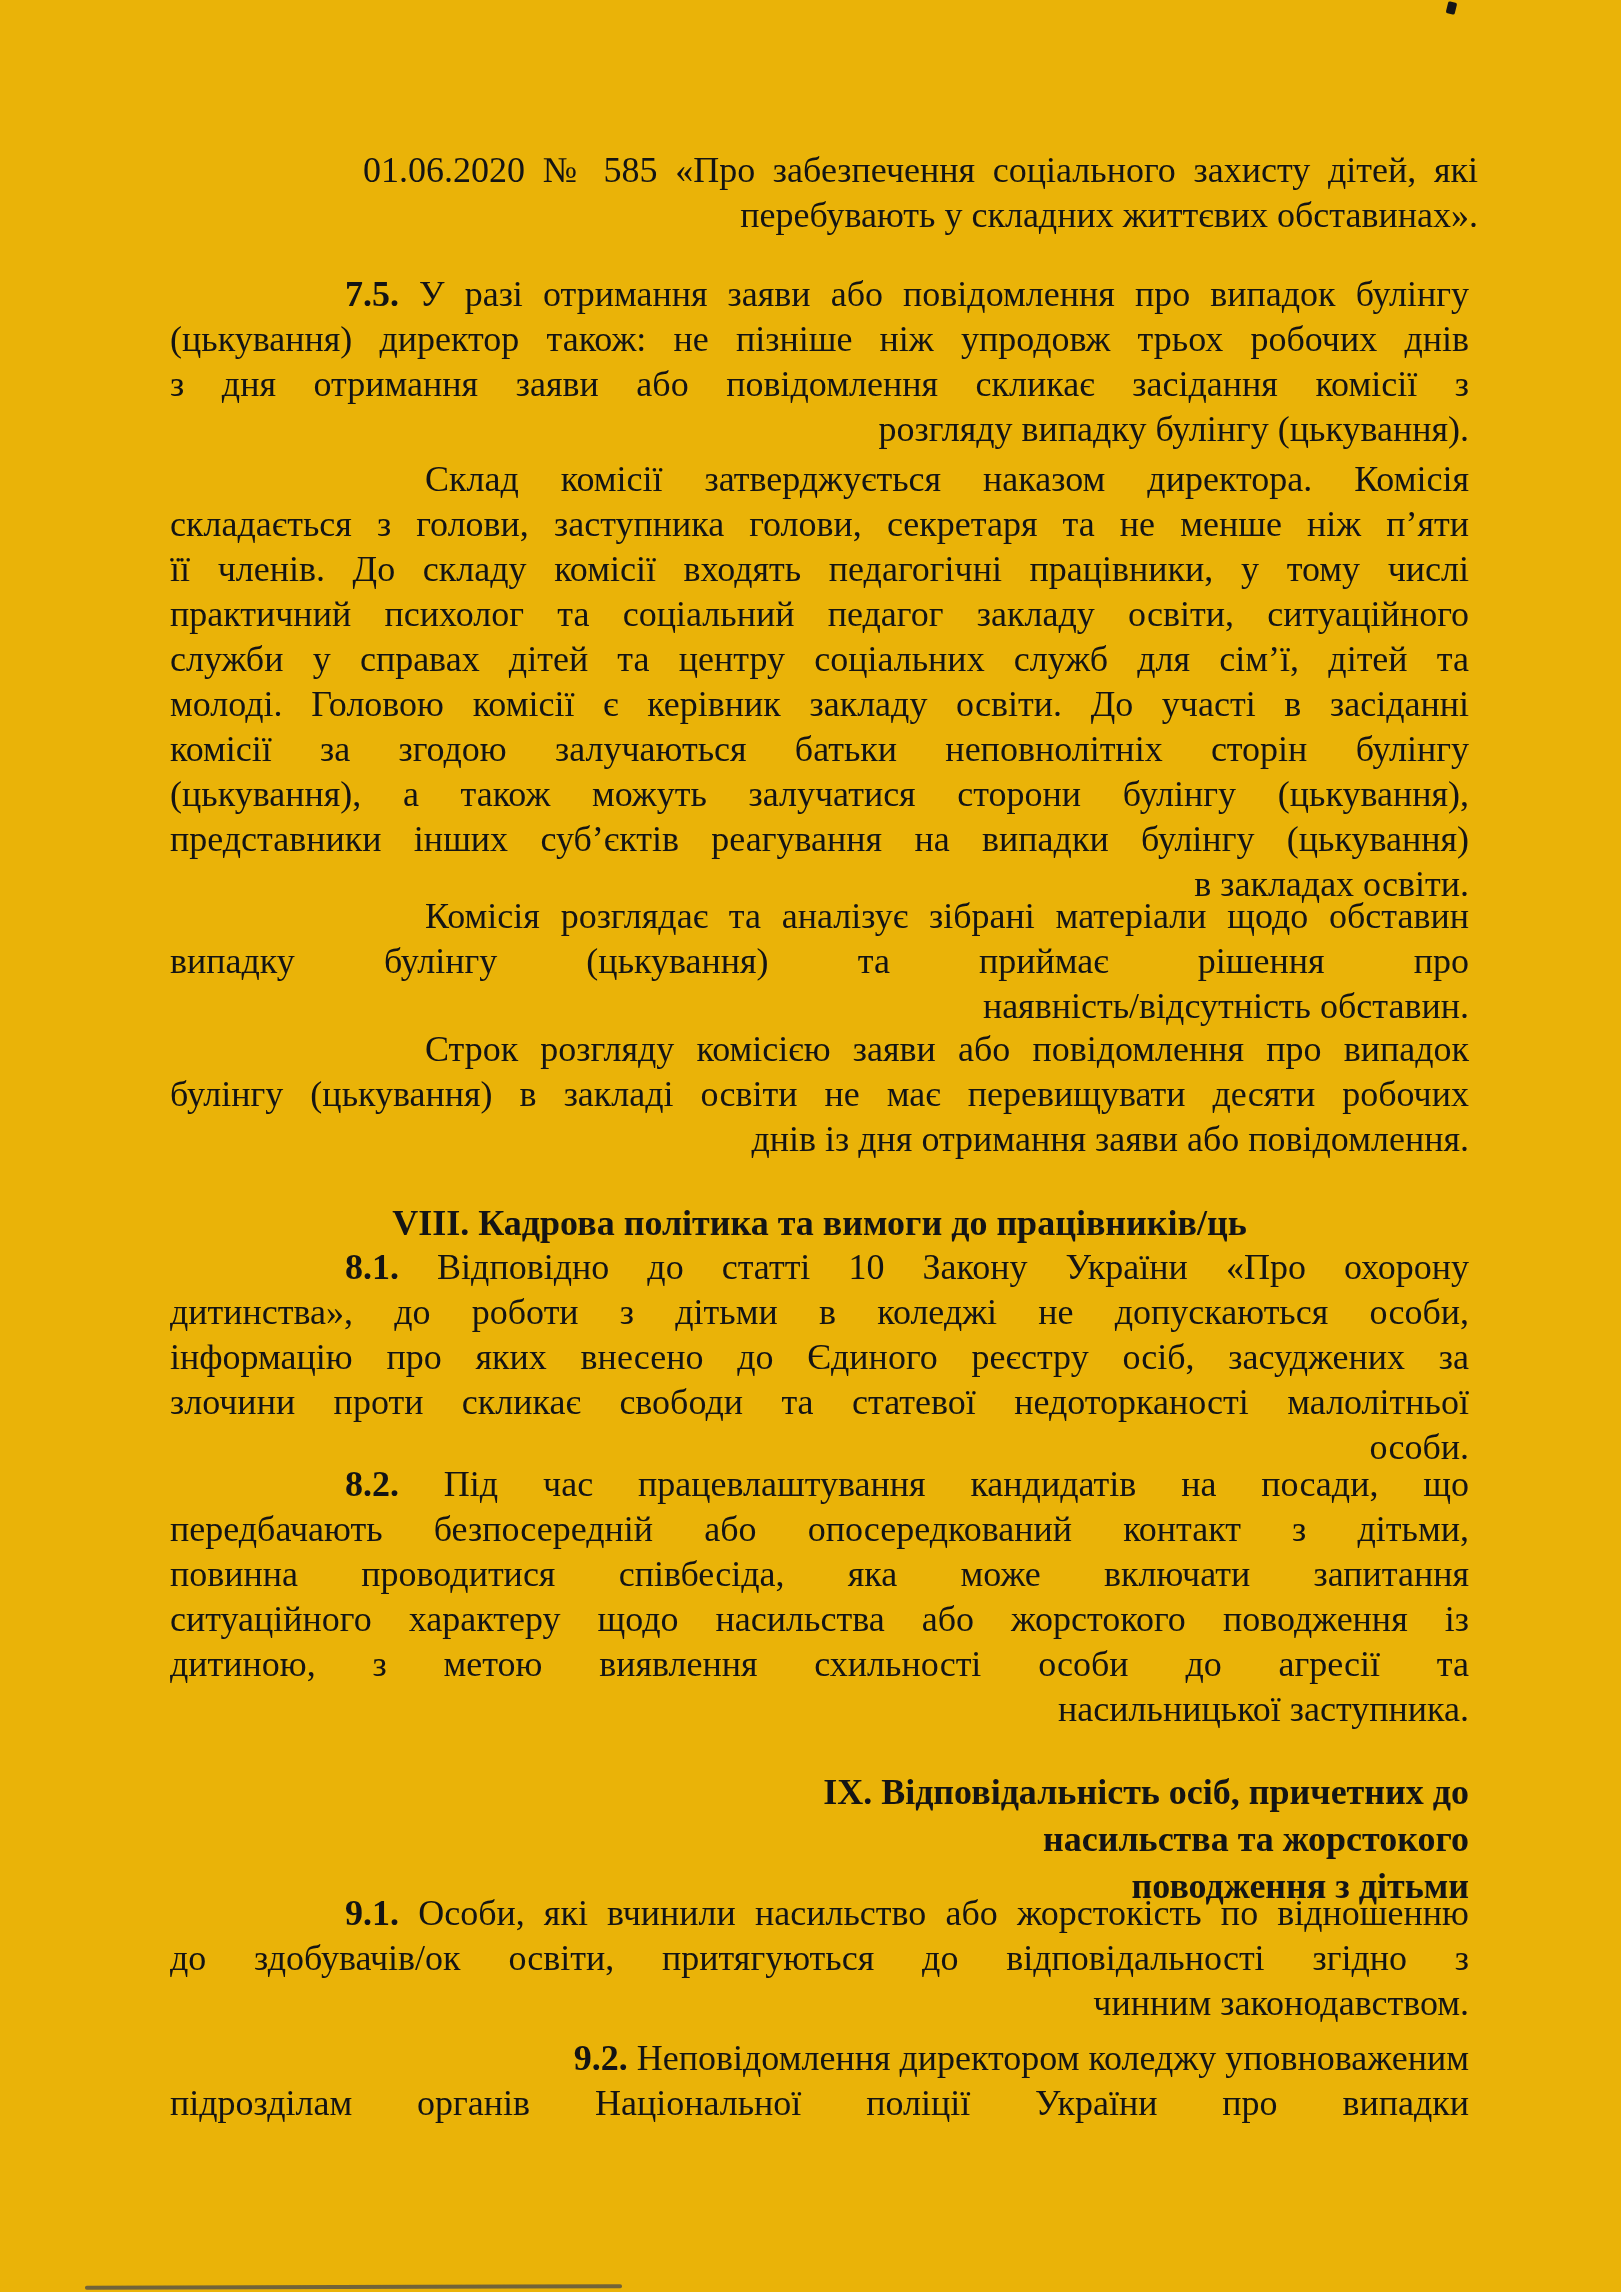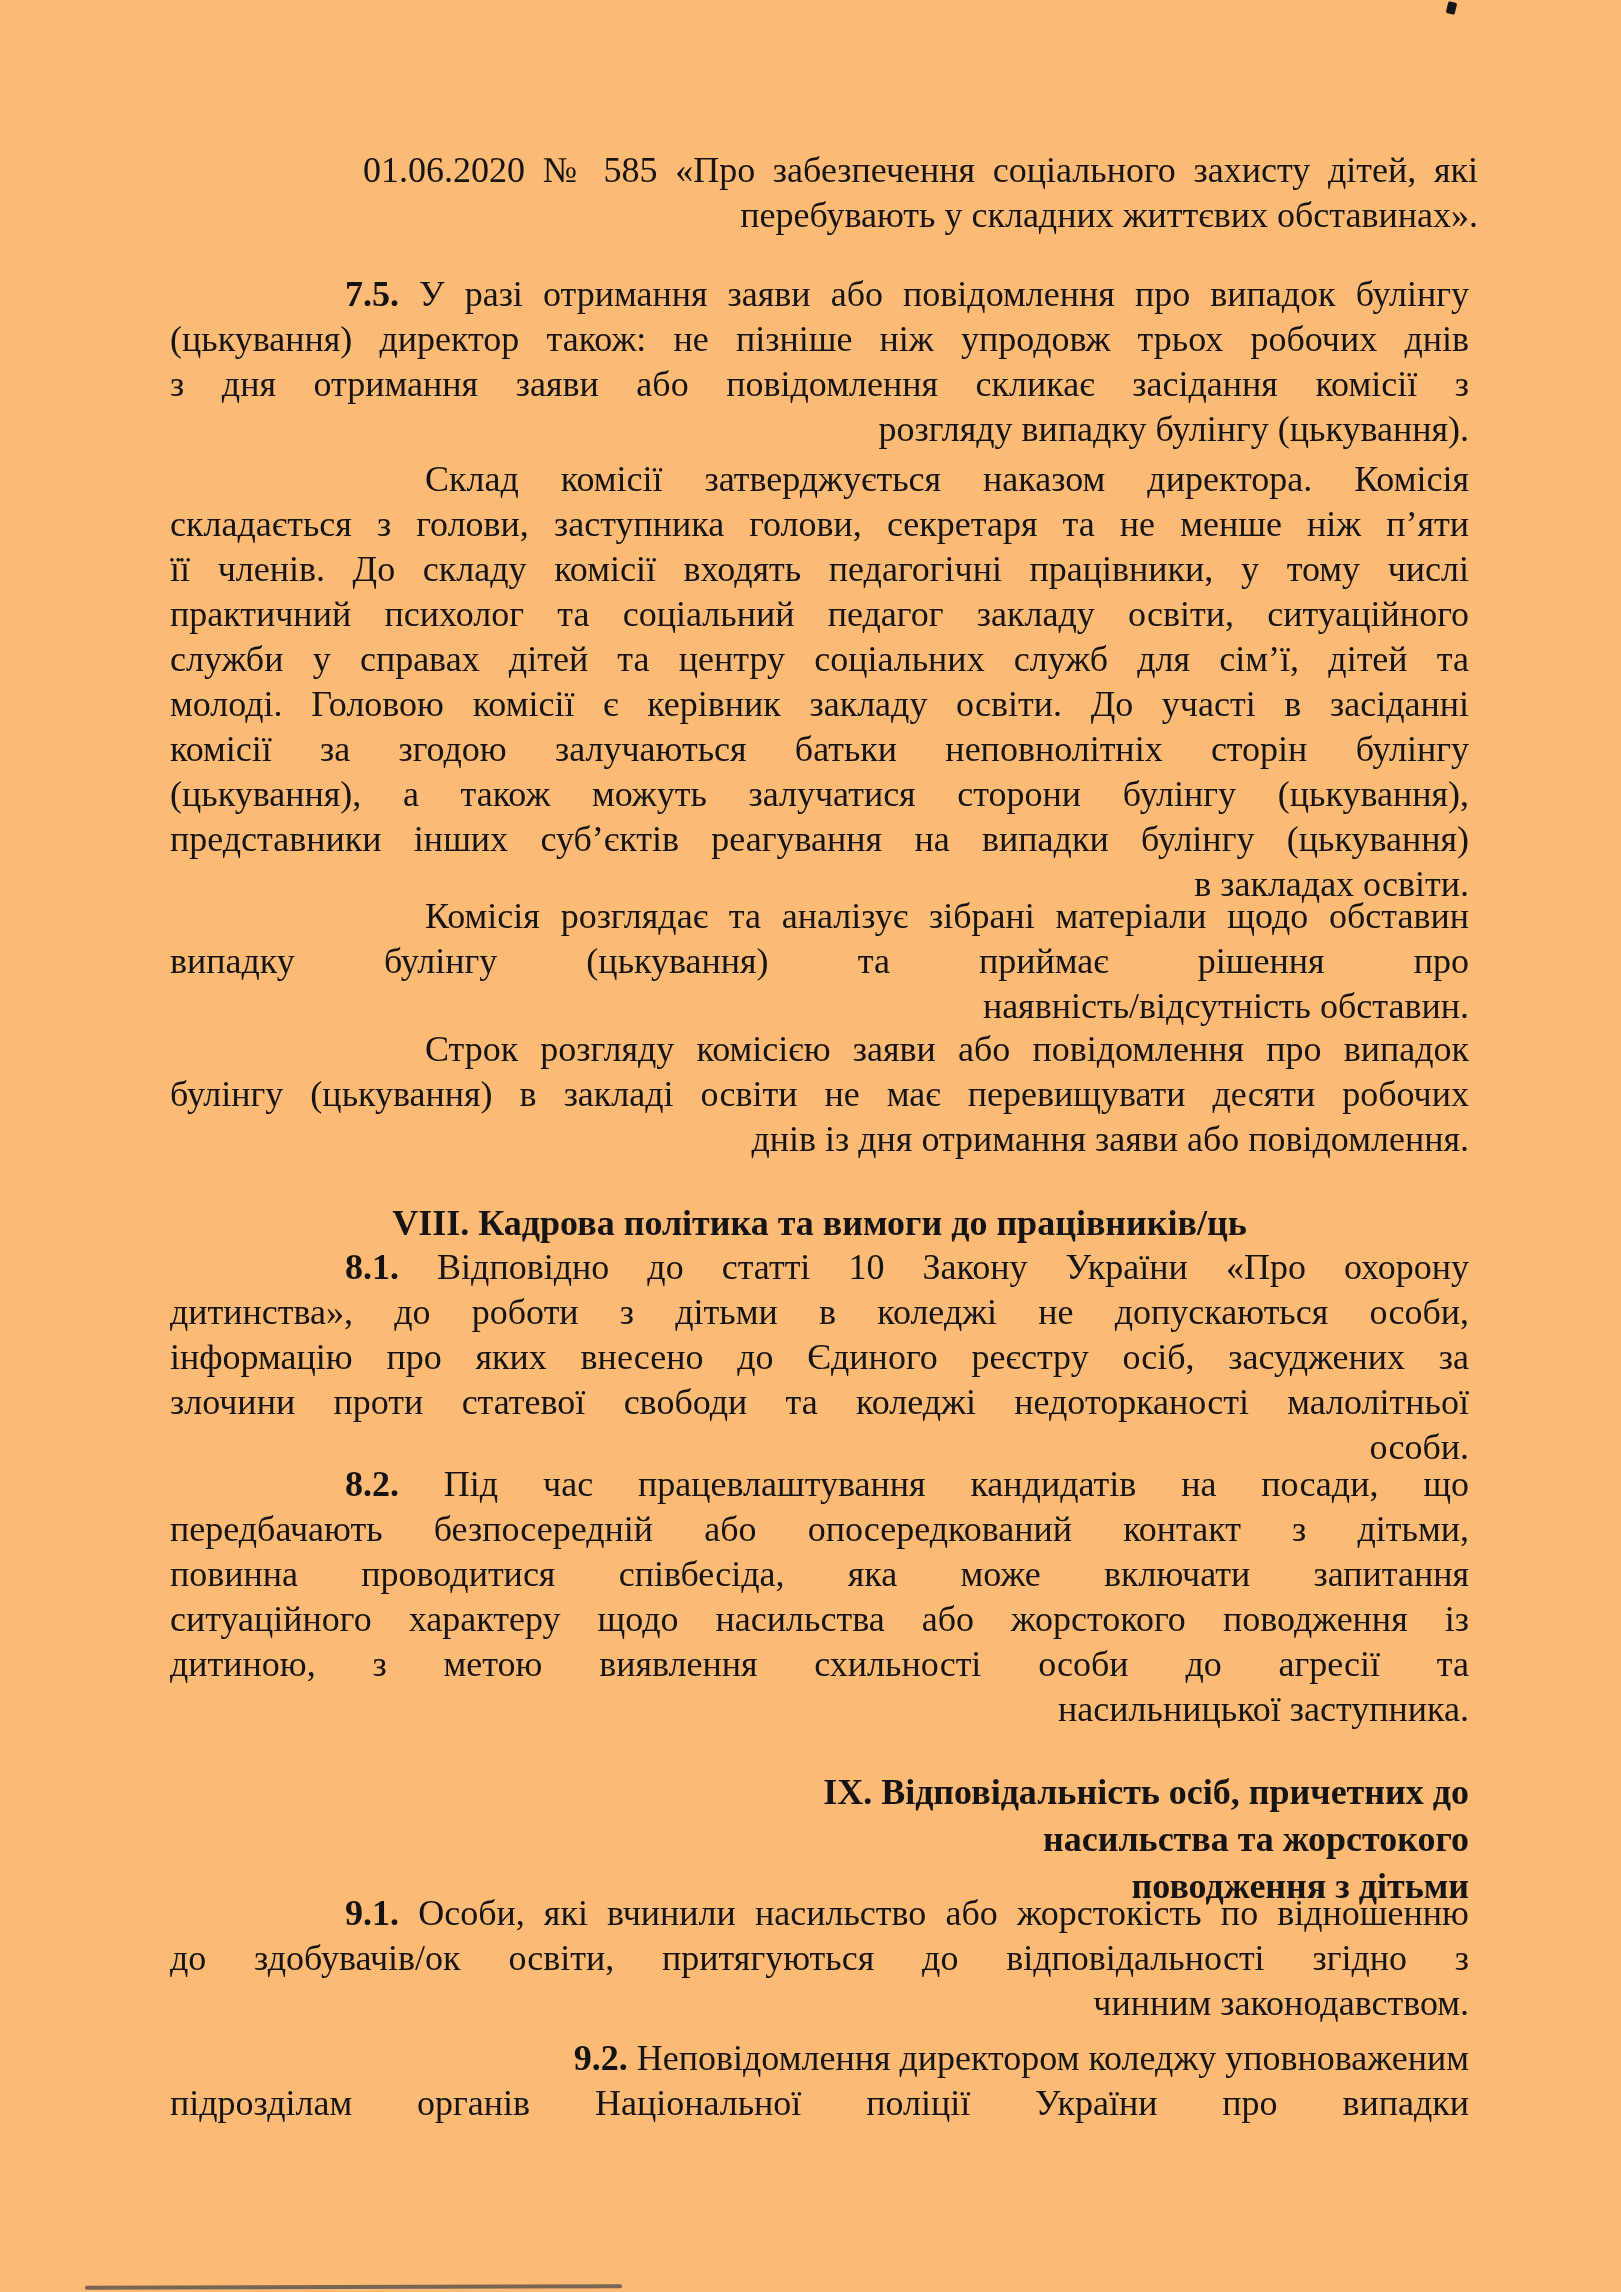--- a/index.html
+++ b/index.html
@@ -1,19 +1,19 @@
 <!DOCTYPE html>
 <html lang="uk" style="font-size:14.3px"><head>
 <meta charset="utf-8">
 <style>
   html,body { margin:0; padding:0; background:#e8e8e8; }
   .page {
     position:relative;
     width:1621px; height:2293px;
-    background:#fdba74;
+    background:#eab308;
     font-family:"Liberation Serif", serif;
     color:#141414;
     overflow:hidden;
   }
   .block { position:absolute; left:170px; width:1299px; font-size:36px; line-height:45px; }
   .line { min-height:45px; text-align:right; }
   .jl { text-align:justify; text-align-last:justify; }
   .ind195 { padding-left:175px; }
   .ind285 { padding-left:255px; }
   .pnum { font-weight:bold; }
@@ -75,21 +75,21 @@
   </section>
 
   <section class="block heading" style="top:1201px;">
     <div class="line" style="text-align:center;">VIII. Кадрова політика та вимоги до працівників/ць</div>
   </section>
 
   <section class="block" style="top:1245px;">
     <div class="line jl ind195"><span class="pnum">8.1.</span><span> Відповідно до статті 10 Закону України «Про охорону</span></div>
     <div class="line jl">дитинства», до роботи з дітьми в коледжі не допускаються особи,</div>
     <div class="line jl">інформацію про яких внесено до Єдиного реєстру осіб, засуджених за</div>
-    <div class="line jl">злочини проти статевої свободи та коледжі недоторканості малолітньої</div>
+    <div class="line jl">злочини проти скликає свободи та статевої недоторканості малолітньої</div>
     <div class="line">особи.</div>
   </section>
 
   <section class="block" style="top:1462px;">
     <div class="line jl ind195"><span class="pnum">8.2.</span><span> Під час працевлаштування кандидатів на посади, що</span></div>
     <div class="line jl">передбачають безпосередній або опосередкований контакт з дітьми,</div>
     <div class="line jl">повинна проводитися співбесіда, яка може включати запитання</div>
     <div class="line jl">ситуаційного характеру щодо насильства або жорстокого поводження із</div>
     <div class="line jl">дитиною, з метою виявлення схильності особи до агресії та</div>
     <div class="line">насильницької заступника.</div>

